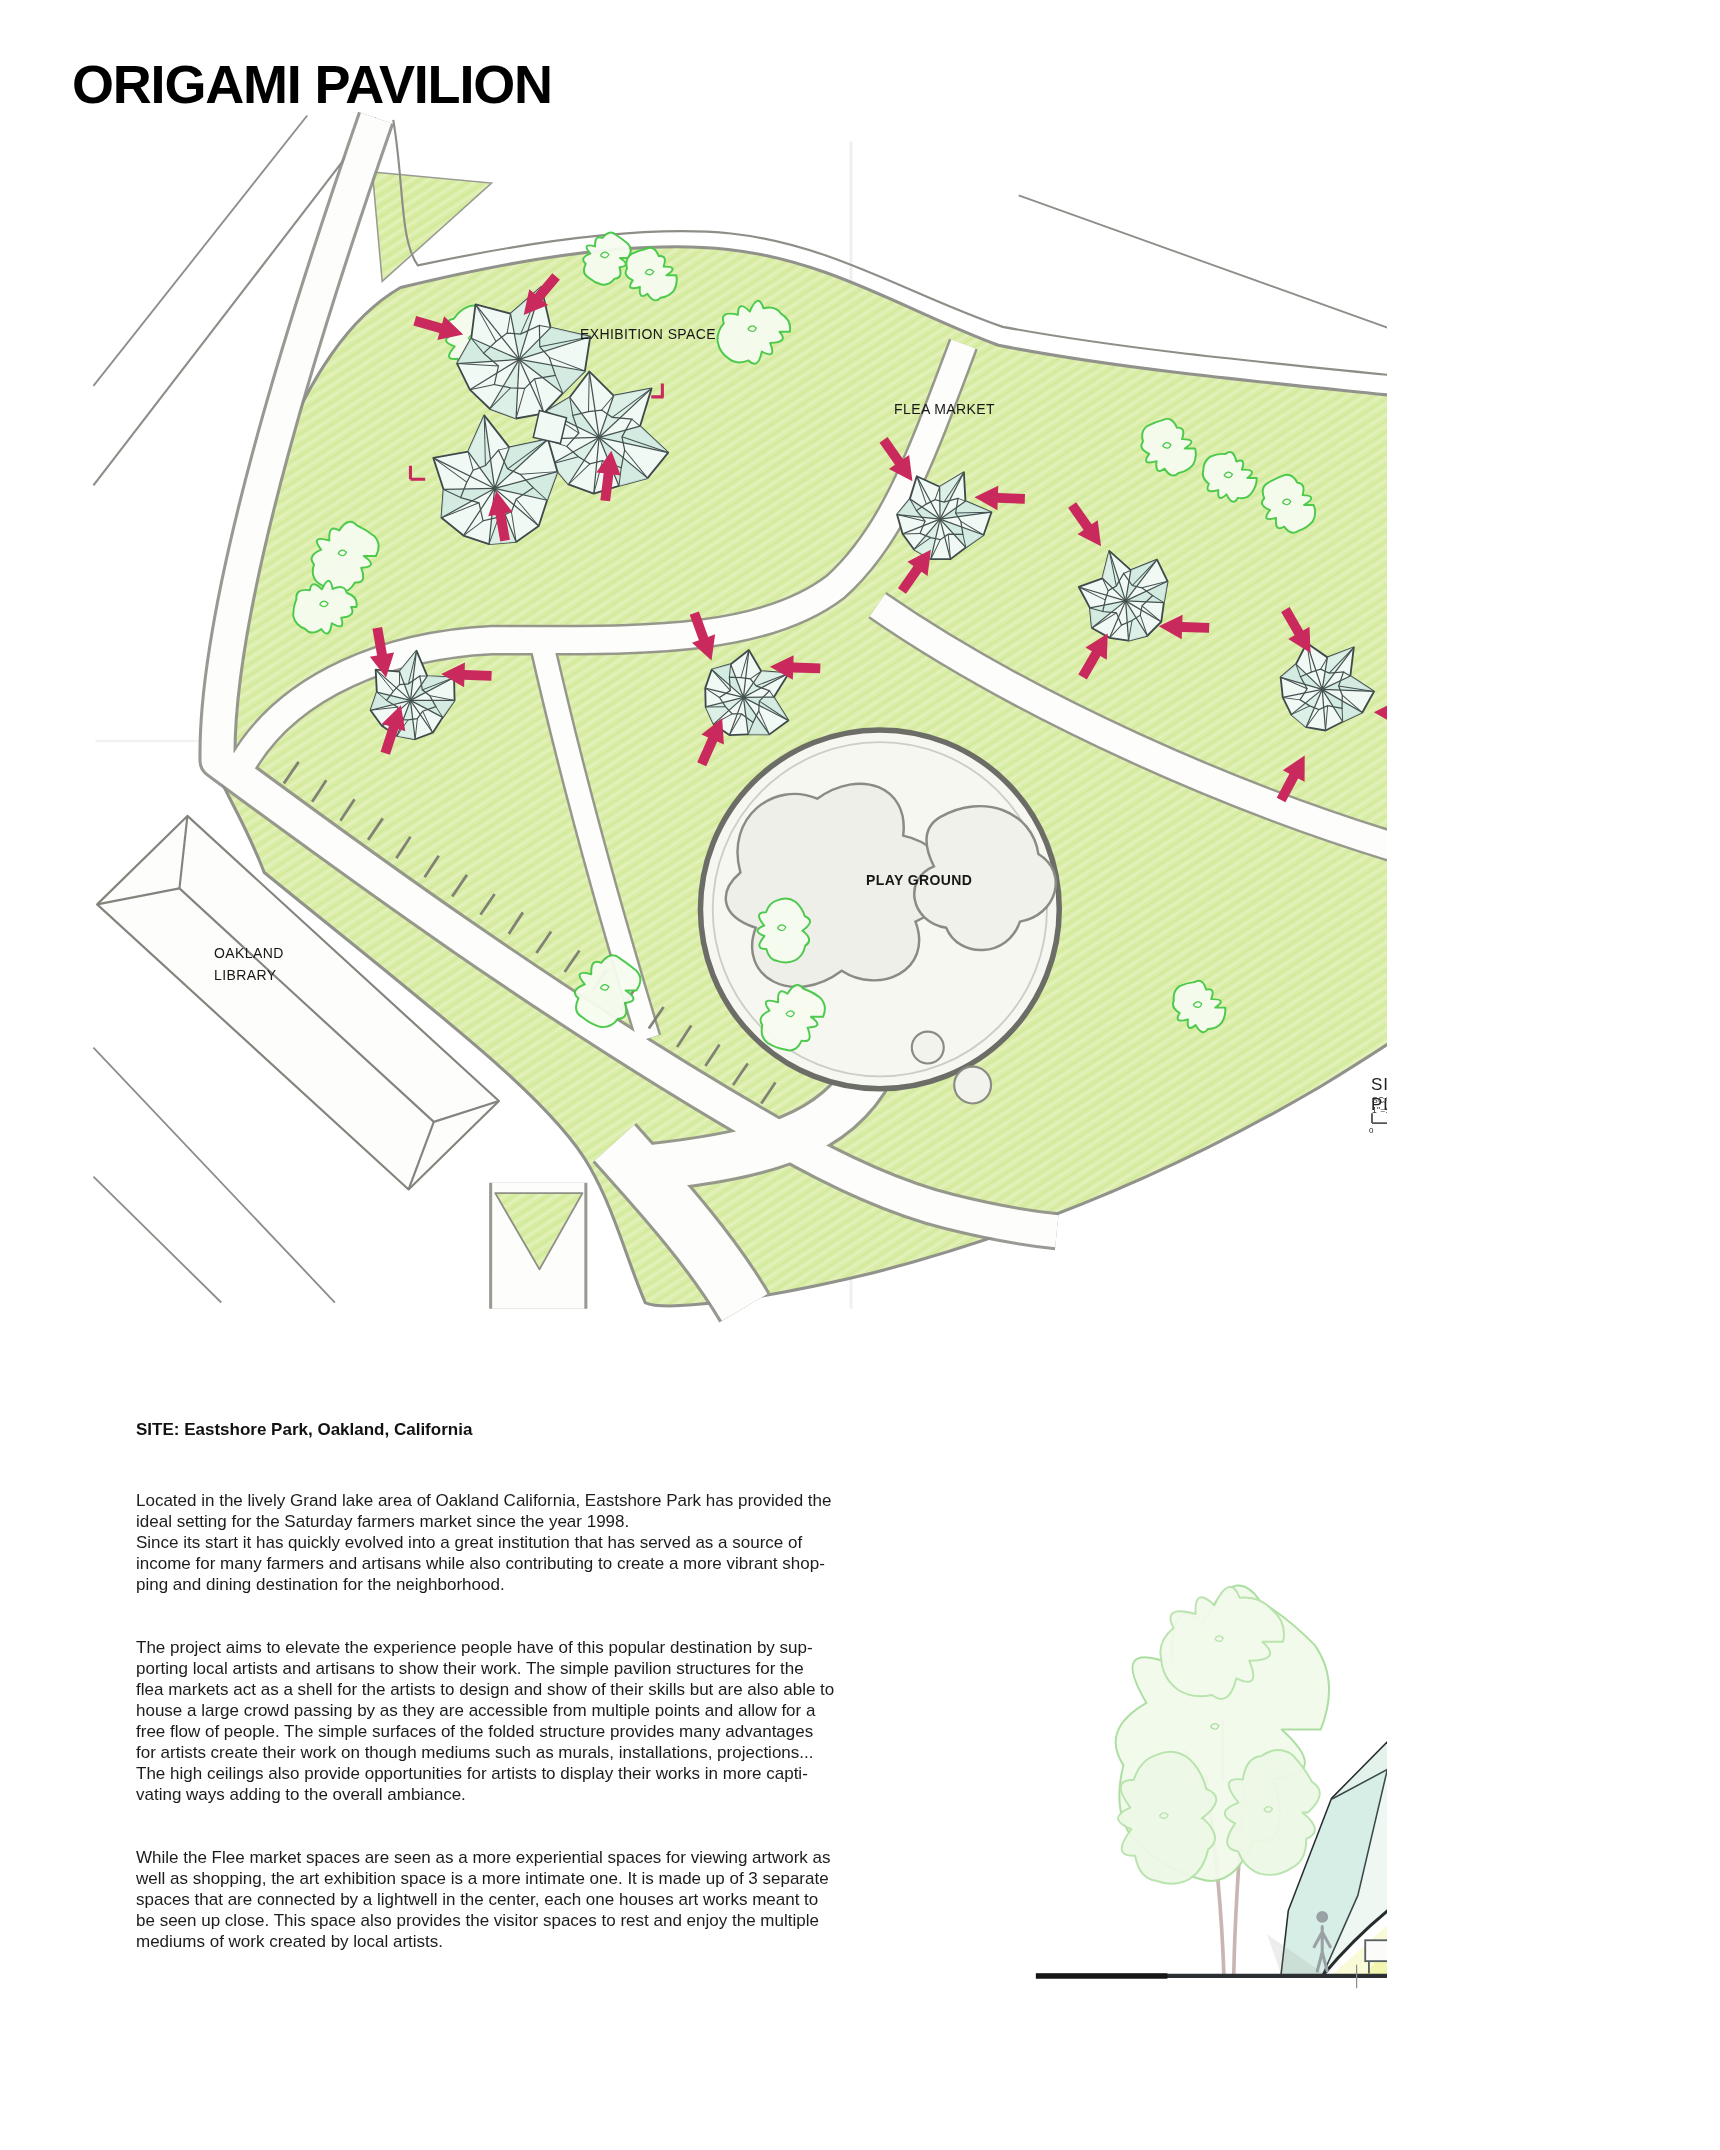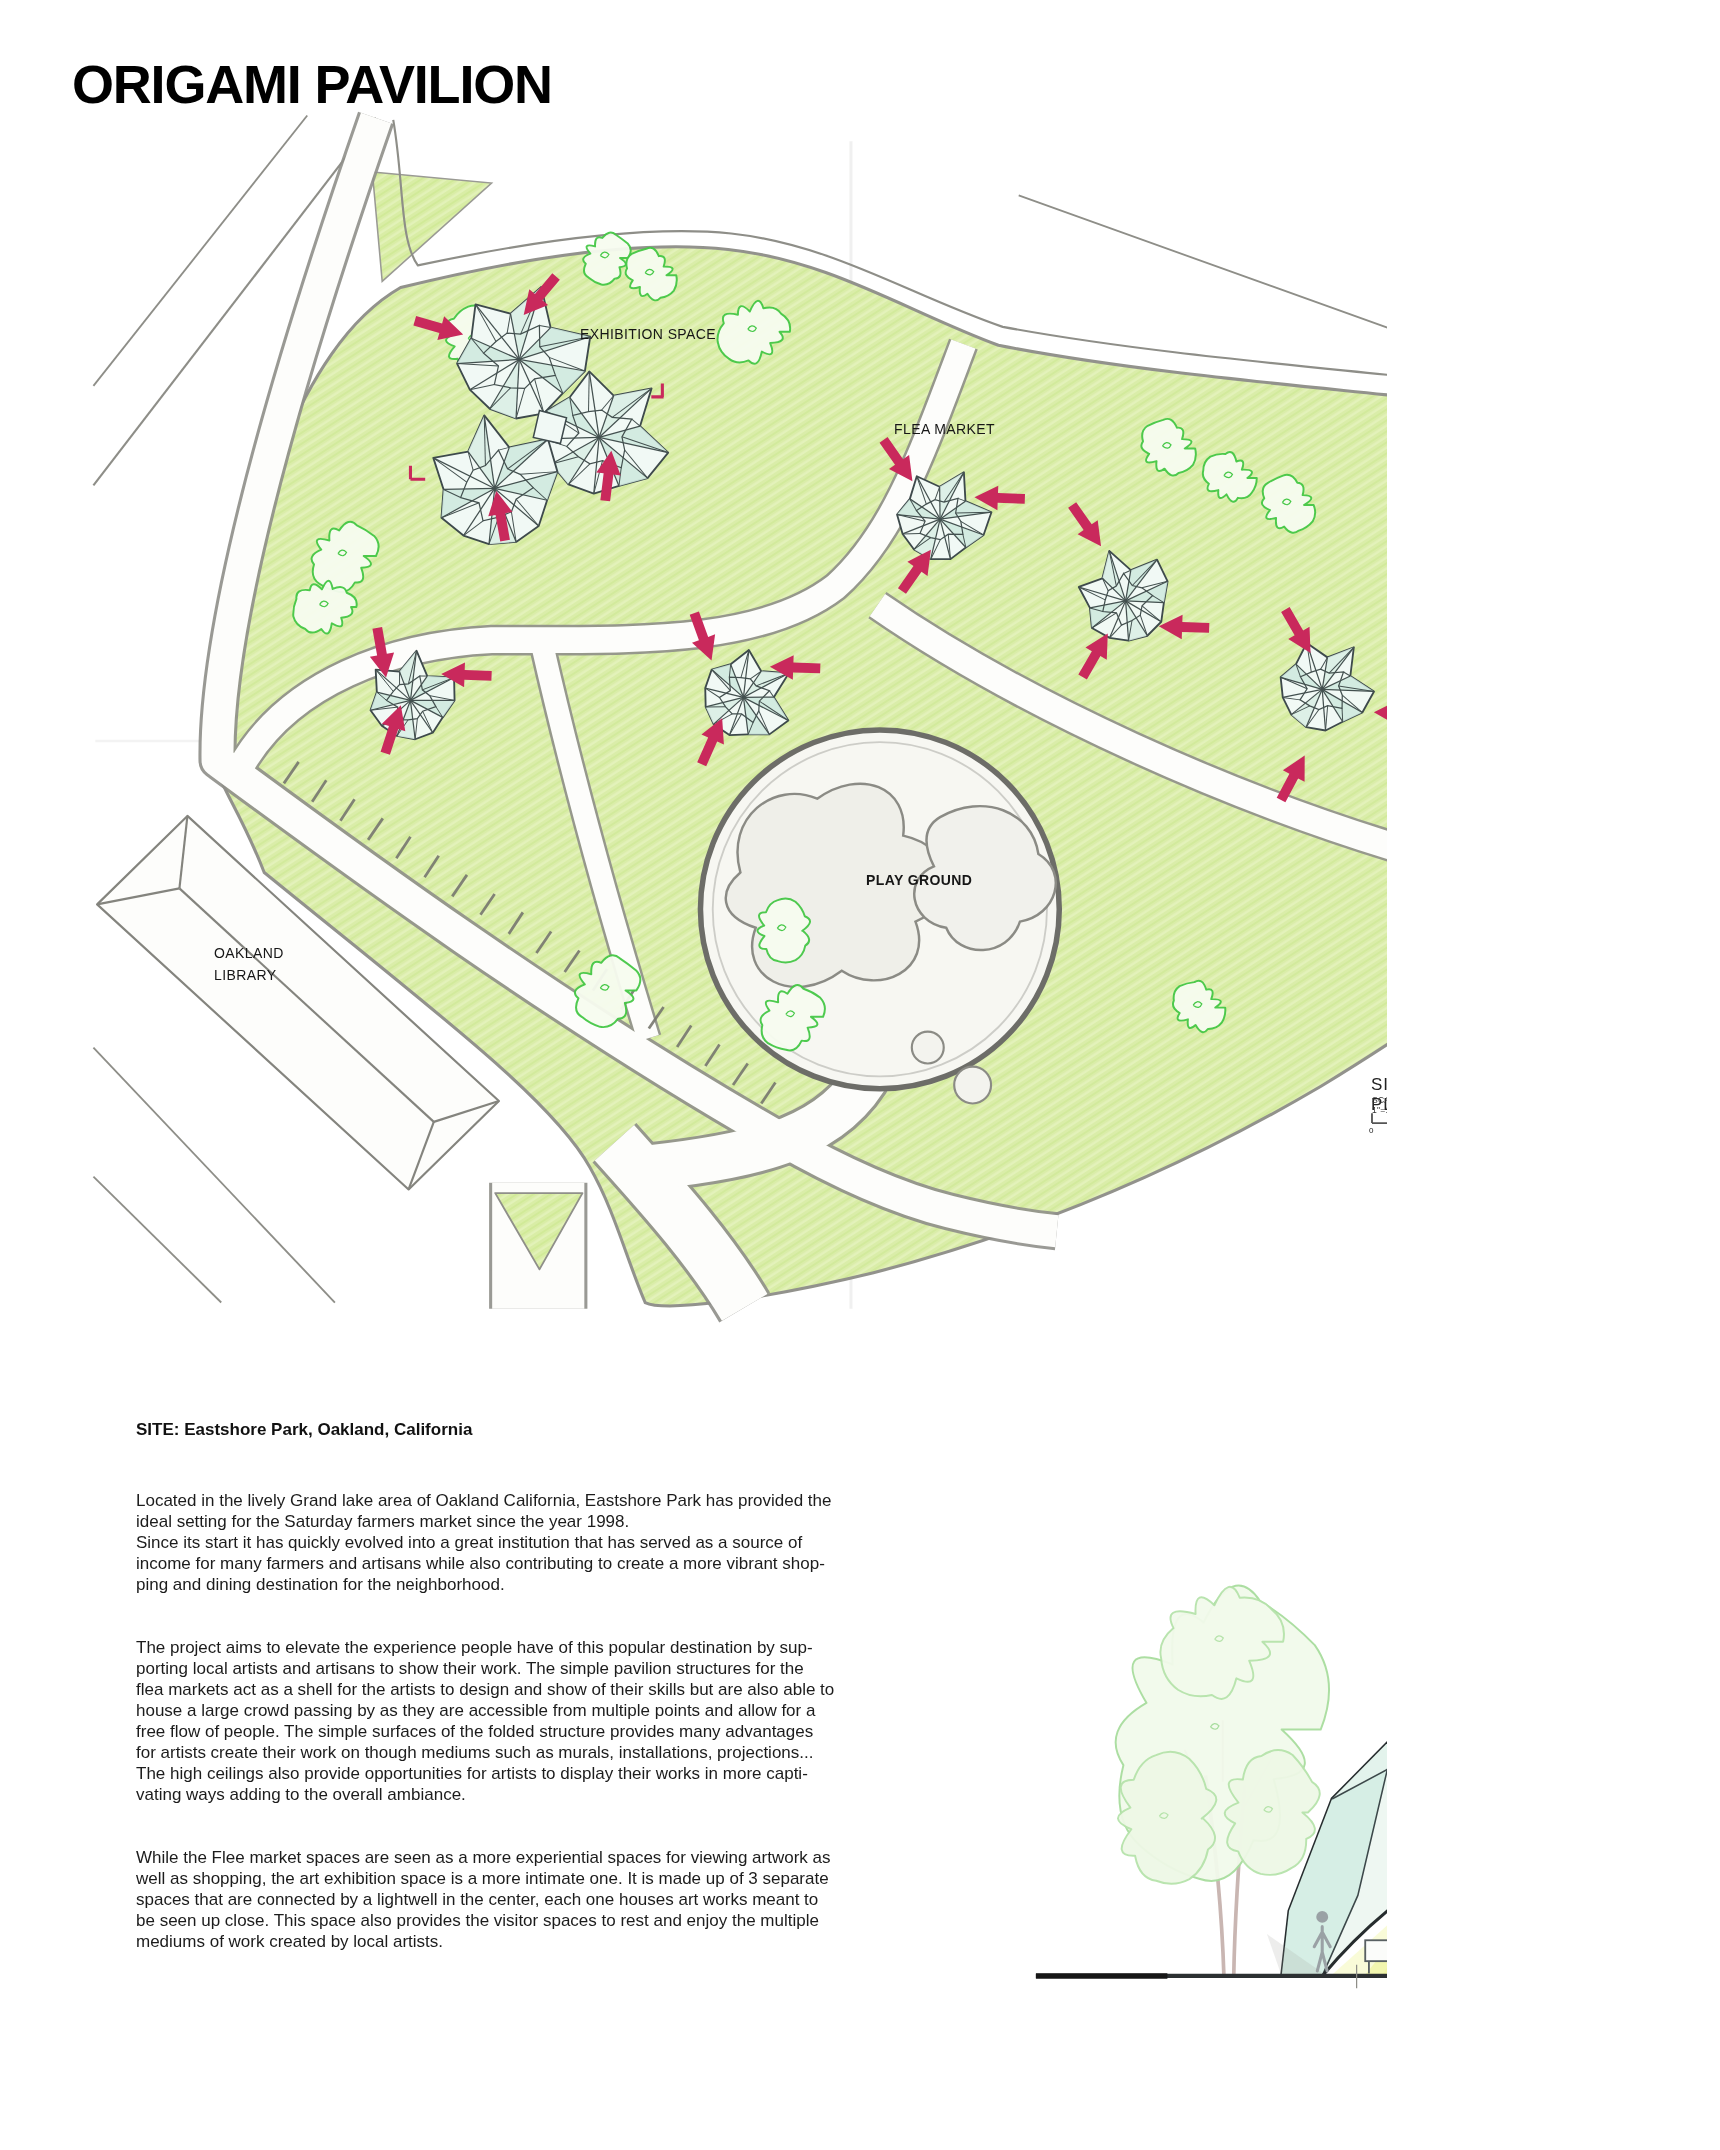--- a/index.html
+++ b/index.html
@@ -536,21 +536,21 @@
       <polygon points="2086,3216 2160,3216 2062,3148" fill="#9a9a94" opacity=".18"></polygon>
       <line x1="1686" y1="3216" x2="2798" y2="3216" stroke="#2c3032" stroke-width="7"></line>
       <line x1="1686" y1="3216" x2="1900" y2="3216" stroke="#161616" stroke-width="9"></line>
       <line x1="2208" y1="3198" x2="2208" y2="3236" stroke="#8e8e88" stroke-width="2"></line>
     </g>
   </svg>
 
   <div class="abs title" style="left:72px;top:53px;">ORIGAMI PAVILION</div>
 
   <div class="abs plan-label" style="left:580px;top:326px;">EXHIBITION SPACE</div>
-  <div class="abs plan-label" style="left:894px;top:421px;">FLEA MARKET</div>
+  <div class="abs plan-label" style="left:894px;top:401px;">FLEA MARKET</div>
   <div class="abs plan-label" style="left:866px;top:872px;font-weight:bold;">PLAY GROUND</div>
   <div class="abs plan-label" style="left:214px;top:942px;line-height:22px;">OAKLAND
 LIBRARY</div>
 
   <div class="abs dwg-head" style="left:1371px;top:1075px;">SITE PLAN</div>
   <div class="abs dwg-scale" style="left:1372px;top:1095px;">SCALE: 1"=15'</div>
   <div class="abs bar-num" style="left:1369px;top:1126px;">0</div>
   <div class="abs bar-num" style="left:1410px;top:1126px;">15</div>
   <div class="abs bar-num" style="left:1455px;top:1126px;">40</div>
 

